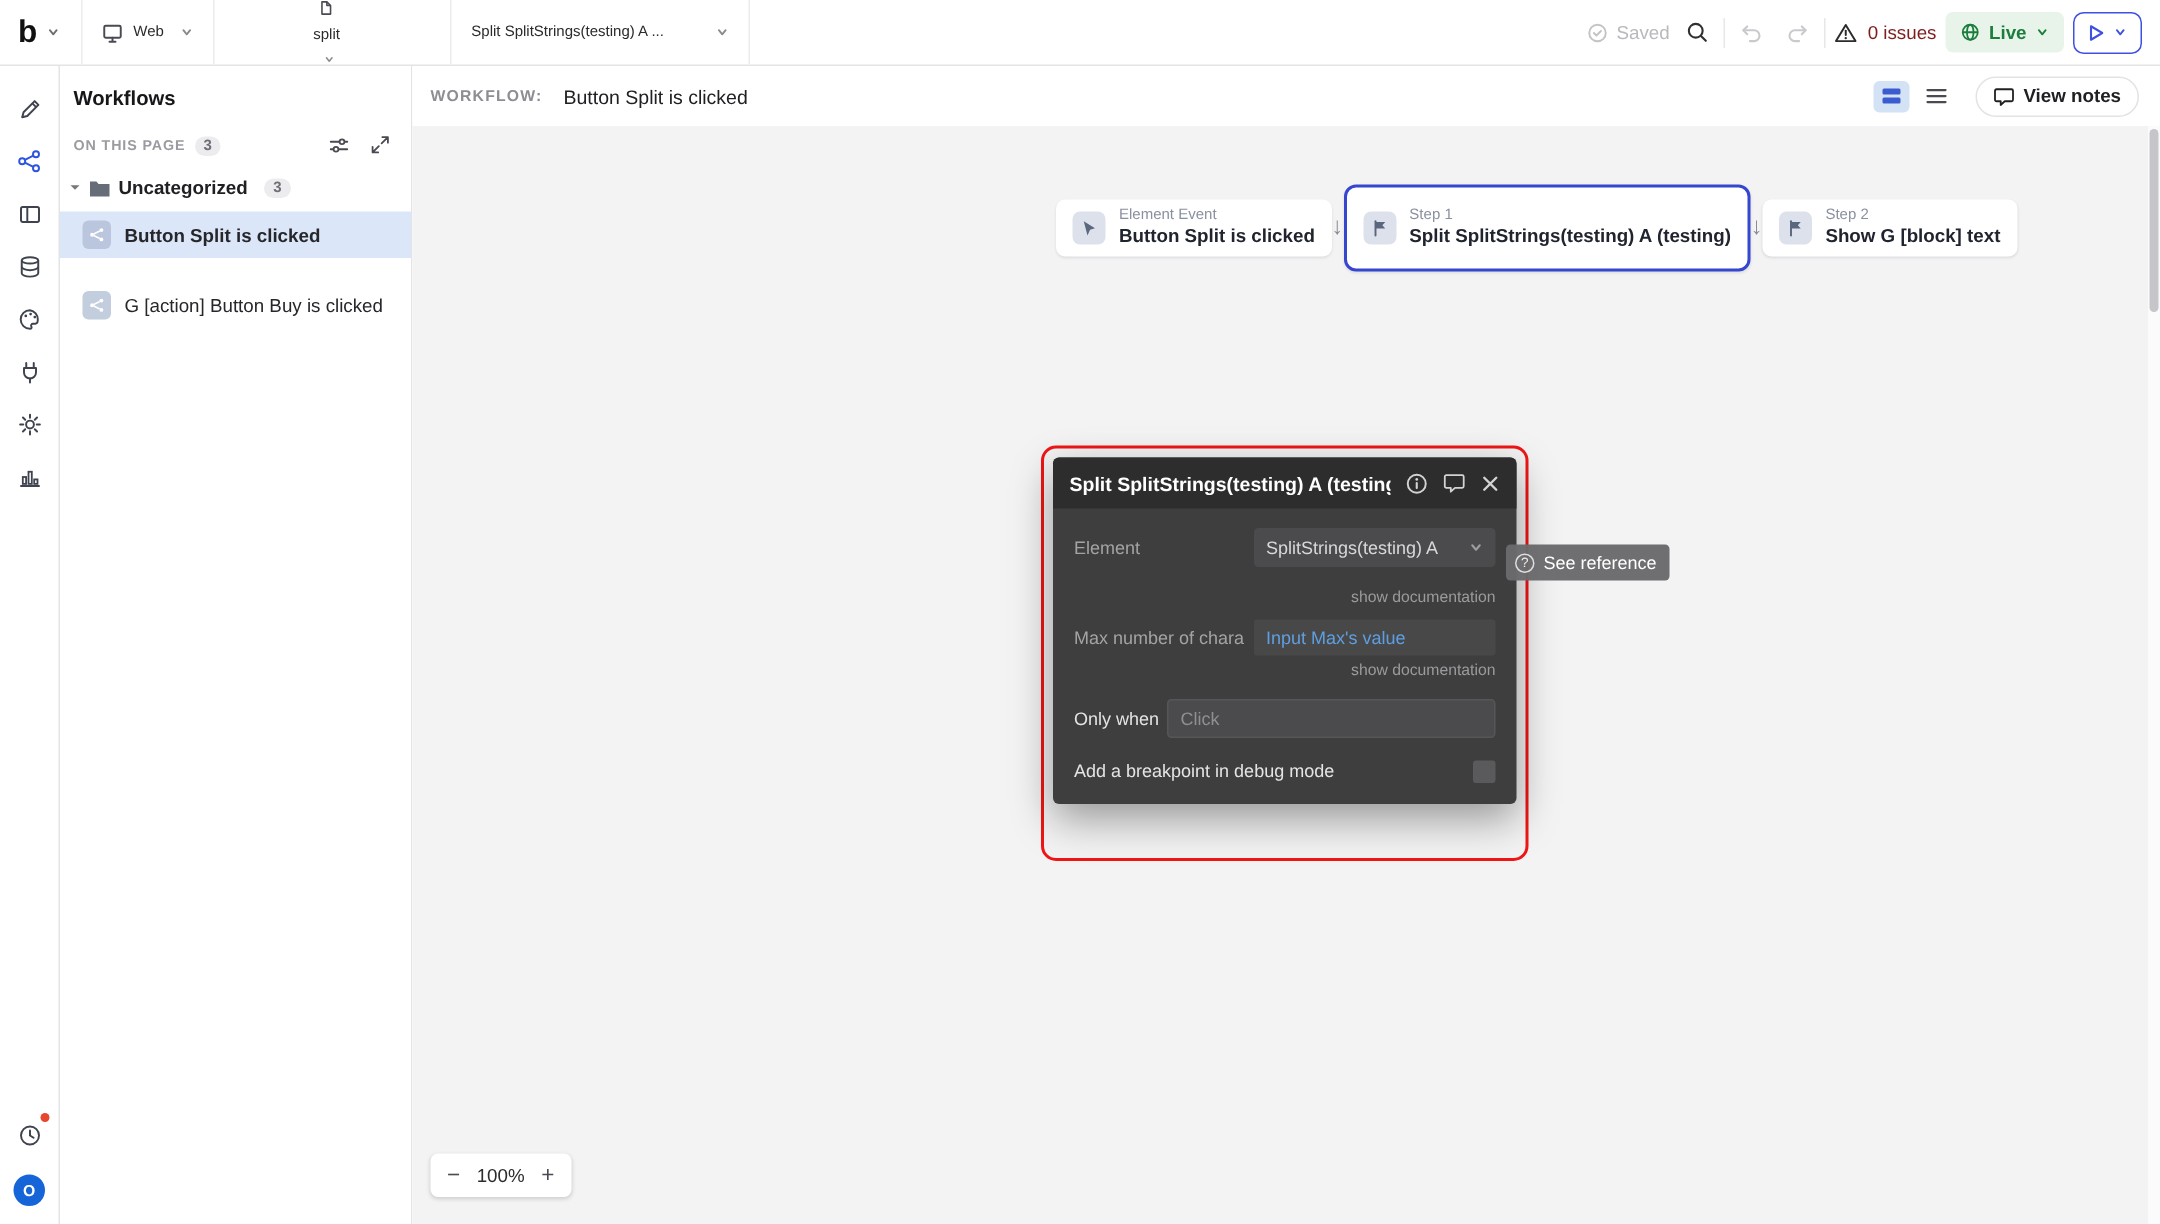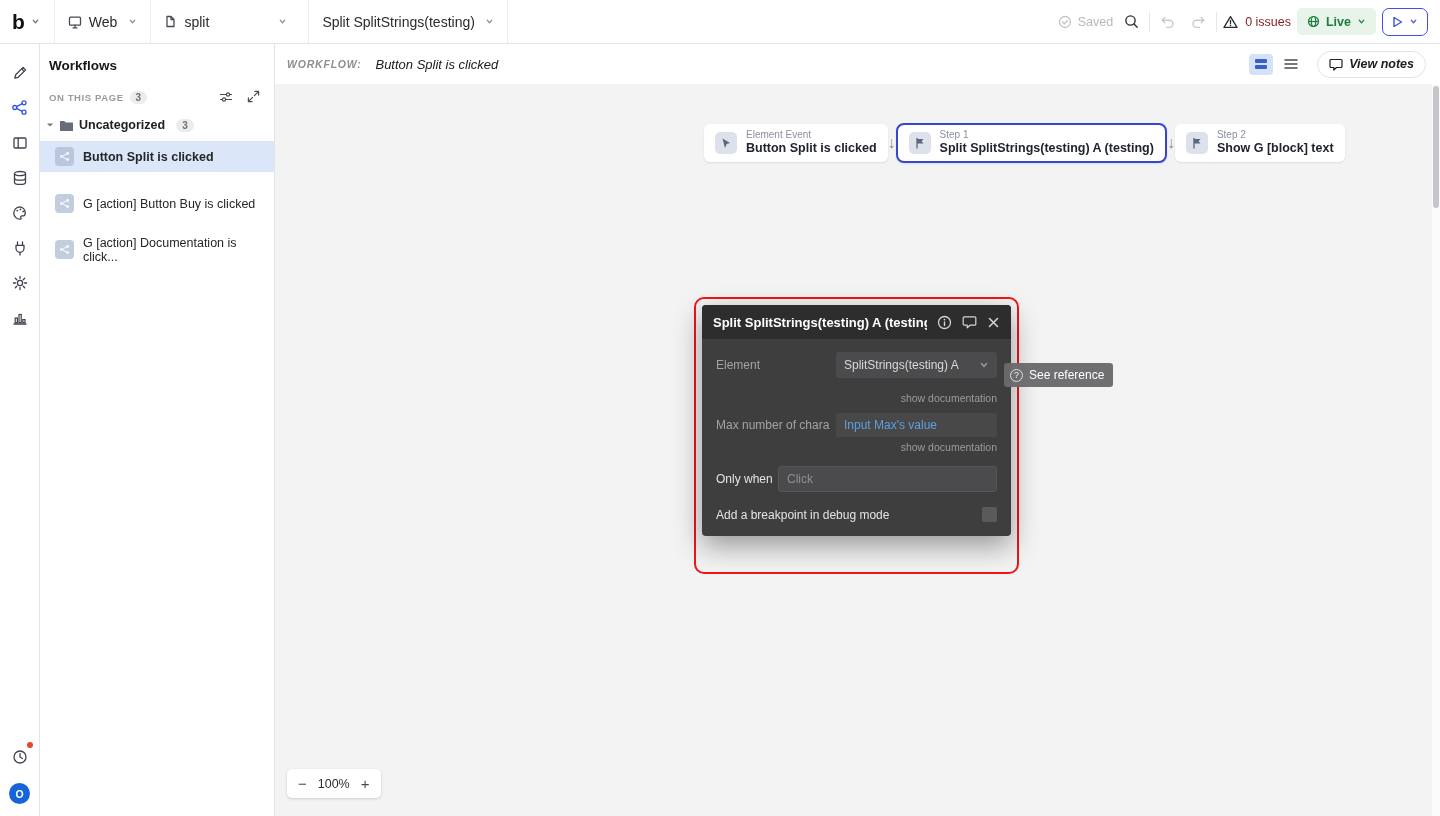--- a/index.html
+++ b/index.html
@@ -4,21 +4,21 @@
 <style>
   * { margin:0; padding:0; box-sizing:border-box; }
   html,body { width:1440px; height:816px; font-family:"Liberation Sans",sans-serif; background:#fff; overflow:hidden; color:#222; }
   svg { display:block; }
 
   
   .topbar { height:44px; display:flex; align-items:center; justify-content:space-between; background:#fff; border-bottom:1px solid #e4e4e6; padding-right:12px; }
   .tb-left { display:flex; align-items:center; height:100%; }
   .logo-group { display:flex; align-items:center; gap:6px; padding:0 14px 0 12px; height:100%; cursor:pointer; }
   .logo { font-weight:700; font-size:21px; color:#111; line-height:1; }
-  .tb-dd { display:flex; align-items:center; gap:7px; padding:0 13px; height:100%; border-left:1px solid #ececee; font-size:14px; color:#2b2b2e; cursor:pointer; }
+  .tb-dd { display:flex; align-items:center; gap:7px; padding:0 13px; height:100%; border-left:1px solid #ececee; font-size:10px; color:#2b2b2e; cursor:pointer; }
   .tb-dd:last-child { border-right:1px solid #ececee; }
   .tb-dd .chev { color:#8a8a90; margin-left:4px; }
   .tb-icn { color:#4a4a52; }
   .tb-right { display:flex; align-items:center; gap:6px; }
   .saved { display:flex; align-items:center; gap:6px; color:#b9b9bd; font-size:12.5px; }
   .tb-divider { width:1px; height:20px; background:#e7e7ea; }
   .icon-btn { display:flex; align-items:center; justify-content:center; width:24px; height:24px; color:#2f2f33; cursor:pointer; }
   .icon-btn.dim { color:#c9c9ce; }
   .issues { display:flex; align-items:center; gap:7px; font-size:12.5px; color:#7f1d1d; cursor:pointer; }
   .live-btn { display:flex; align-items:center; gap:6px; background:#e8f3ea; color:#1b7e3c; font-size:12.5px; font-weight:600; height:27px; padding:0 10px; border-radius:5px; cursor:pointer; }
@@ -46,33 +46,33 @@
   .scope-icons span { cursor:pointer; }
   .folder-row { display:flex; align-items:center; gap:5px; margin-top:14px; padding-left:6px; font-size:12.5px; font-weight:700; color:#202024; cursor:pointer; }
   .folder-icon { color:#666c78; }
   .wf-list { margin-top:9px; }
   .wf-item { display:flex; align-items:center; gap:9px; height:31px; padding-left:15px; font-size:12.5px; color:#26262b; cursor:pointer; margin-bottom:15px; }
   .wf-item.selected { background:#dbe7f8; font-weight:700; margin-bottom:16px; }
   .wf-ic { width:19px; height:19px; border-radius:4px; background:#b9c6dd; display:flex; align-items:center; justify-content:center; color:#fff; flex:none; }
 
   
   .canvas { flex:1; display:flex; flex-direction:column; background:#fff; min-width:0; }
-  .canvas-header { height:40px; display:flex; align-items:center; padding:0 14px 0 12px; background:#fff;font-style:italic; }
+  .canvas-header { height:40px; display:flex; align-items:center; padding:0 14px 0 12px; background:#fff; }
   .wf-label { font-size:10.5px; font-weight:700; letter-spacing:.8px; color:#8d8d93; }
   .wf-name { font-size:13px; color:#202024; margin-left:14px; }
   .ch-right { margin-left:auto; display:flex; align-items:center; gap:6px; }
   .view-toggle { width:24px; height:21px; border-radius:4px; display:flex; align-items:center; justify-content:center; color:#4a4a52; cursor:pointer; }
   .view-toggle.active { background:#d4e2f6; color:#3a5cd0; }
   .notes-btn { display:flex; align-items:center; gap:6px; font-size:12.5px; font-weight:600; color:#202024; border:1px solid #e3e3e6; border-radius:15px; height:27px; padding:0 11px; margin-left:8px; cursor:pointer; background:#fff; }
 
   .canvas-body { flex:1; background:#f3f3f4; position:relative; overflow:hidden; }
 
   .node-stack { position:absolute; left:429px; top:39px; width:304px; display:flex; flex-direction:row; align-items:center; }
   .node-card { width:304px; background:#fff; border-radius:6px; box-shadow:0 1px 2px rgba(20,20,40,.10); display:flex; align-items:center; gap:9px; padding:6px 11px; height:38px; cursor:pointer; }
-  .node-card.selected { border:2px solid #3546cf; border-radius:8px; height:40px; }
+  .node-card.selected { border:2px solid #3546cf; border-radius:8px; height:58px; }
   .node-ic { width:22px; height:22px; border-radius:5px; background:#dde1ec; color:#5b677e; display:flex; align-items:center; justify-content:center; flex:none; }
   .node-kind { font-size:10px; color:#8b90a0; line-height:1.25; }
   .node-title { font-size:12.5px; font-weight:700; color:#20242e; line-height:1.25; white-space:nowrap; overflow:hidden; }
   .flow-arrow { color:#878d97; font-size:16px; line-height:1; padding:4px 0; }
 
   
   .annotation { position:absolute; left:419px; top:213px; width:325px; height:277px; border:2px solid #f01616; border-radius:10px; z-index:4; pointer-events:none; }
 
   
   .action-modal { position:absolute; left:427px; top:221px; width:309px; background:#3e3e3f; border-radius:4px; box-shadow:0 10px 28px rgba(0,0,0,.38); z-index:5; }
@@ -85,21 +85,21 @@
   .m-field { flex:1; min-width:0; }
   .dropdown { height:26px; background:#4b4b4d; border-radius:3px; display:flex; align-items:center; padding:0 8px; font-size:12px; color:#d8d8da; cursor:pointer; }
   .dropdown .dd-text { flex:1; white-space:nowrap; overflow:hidden; }
   .dropdown .chev { color:#9c9c9f; }
   .value-box { height:24px; background:#484849; border-radius:2px; display:flex; align-items:center; padding:0 8px; font-size:12px; color:#5f9fe0; white-space:nowrap; overflow:hidden; cursor:pointer; }
   .m-doc { text-align:right; font-size:10.5px; color:#9b9b9e; margin:4px 0 9px; cursor:pointer; }
   .ow-row { display:flex; align-items:center; margin-top:13px; }
   .ow-label { width:62px; font-size:12px; color:#e4e4e6; flex:none; }
   .ow-input { flex:1; height:26px; background:#4b4b4d; border:1px solid #565658; border-radius:3px; color:#d8d8da; font-size:12px; padding:0 8px; font-family:"Liberation Sans",sans-serif; outline:none; }
   .ow-input::placeholder { color:#8f8f93; }
-  .bp-row { display:flex; align-items:center; margin-top:15px; }
+  .bp-row { display:flex; align-items:flex-start; margin-top:15px; }
   .bp-label { flex:1; font-size:12px; color:#e4e4e6; }
   .checkbox { width:15px; height:15px; background:#5a5a5c; border-radius:2px; cursor:pointer; flex:none; }
 
   
   .see-ref { position:absolute; left:729px; top:279px; z-index:6; background:rgba(106,106,108,.97); color:#fff; font-size:12px; display:flex; align-items:center; gap:6px; height:24px; padding:0 9px 0 6px; border-radius:3px; cursor:pointer; }
   .qm-circle { width:13px; height:13px; border:1px solid #dedee0; border-radius:50%; font-size:9px; display:flex; align-items:center; justify-content:center; color:#eee; }
 
   
   .zoom-ctl { position:absolute; left:12px; top:685px; height:29px; background:#fff; border-radius:5px; box-shadow:0 1px 3px rgba(0,0,0,.16); display:flex; align-items:center; gap:11px; padding:0 11px; font-size:12.5px; color:#2c2c30; }
   .zoom-btn { font-size:15px; color:#4a4a52; cursor:pointer; line-height:1; }
@@ -122,21 +122,21 @@
     <div class="tb-dd">
       <svg class="tb-icn" width="14" height="14" viewBox="0 0 14 14">
           <rect x="1.5" y="2.2" width="11" height="8" rx="1" stroke="currentColor" fill="none" stroke-width="1.3"></rect>
           <path d="M5 12.8h4M7 10.2v2.6" stroke="currentColor" fill="none" stroke-width="1.3" stroke-linecap="round"></path>
         </svg>
       <span>Web</span>
       <svg class="chev" width="9" height="9" viewBox="0 0 10 10">
           <path d="M2.5 3.5L5 6.5l2.5-3" stroke="#8a8a90" fill="none" stroke-width="1.4" stroke-linecap="round" stroke-linejoin="round"></path>
         </svg>
     </div>
-    <div class="tb-dd" style="width:150px;">
+    <div class="tb-dd" style="width:150px;flex-direction:column;">
       <svg class="tb-icn" width="13" height="13" viewBox="0 0 13 13">
           <path d="M3 1.5h4l3 3v7H3z" stroke="currentColor" fill="none" stroke-width="1.3" stroke-linejoin="round"></path>
           <path d="M7 1.5v3h3" stroke="currentColor" fill="none" stroke-width="1.3" stroke-linejoin="round"></path>
         </svg>
       <span style="flex:1;">split</span>
       <svg class="chev" width="9" height="9" viewBox="0 0 10 10">
           <path d="M2.5 3.5L5 6.5l2.5-3" stroke="#8a8a90" fill="none" stroke-width="1.4" stroke-linecap="round" stroke-linejoin="round"></path>
         </svg>
     </div>
     <div class="tb-dd" style="width:200px; margin-left:8px; border-right:1px solid #ececee;">
@@ -319,31 +319,20 @@
       <div class="wf-item">
         <span class="wf-ic" style="background:#c2cddd;">
           <svg width="11" height="11" viewBox="0 0 11 11">
               <circle cx="2.4" cy="5.5" r="1.3" fill="#fff"></circle>
               <circle cx="8.6" cy="2.4" r="1.3" fill="#fff"></circle>
               <circle cx="8.6" cy="8.6" r="1.3" fill="#fff"></circle>
               <path d="M3.5 5l4-2M3.5 6l4 2" stroke="#fff" stroke-width="1"></path>
             </svg>
         </span>
         <span>G [action] Button Buy is clicked</span>
-      </div>
-      <div class="wf-item">
-        <span class="wf-ic" style="background:#c2cddd;">
-          <svg width="11" height="11" viewBox="0 0 11 11">
-              <circle cx="2.4" cy="5.5" r="1.3" fill="#fff"></circle>
-              <circle cx="8.6" cy="2.4" r="1.3" fill="#fff"></circle>
-              <circle cx="8.6" cy="8.6" r="1.3" fill="#fff"></circle>
-              <path d="M3.5 5l4-2M3.5 6l4 2" stroke="#fff" stroke-width="1"></path>
-            </svg>
-        </span>
-        <span>G [action] Documentation is click...</span>
       </div>
     </div>
   </div>
 
   <div class="canvas">
     <div class="canvas-header">
       <span class="wf-label">WORKFLOW:</span>
       <span class="wf-name">Button Split is clicked</span>
       <span class="ch-right">
         <span class="view-toggle active">

